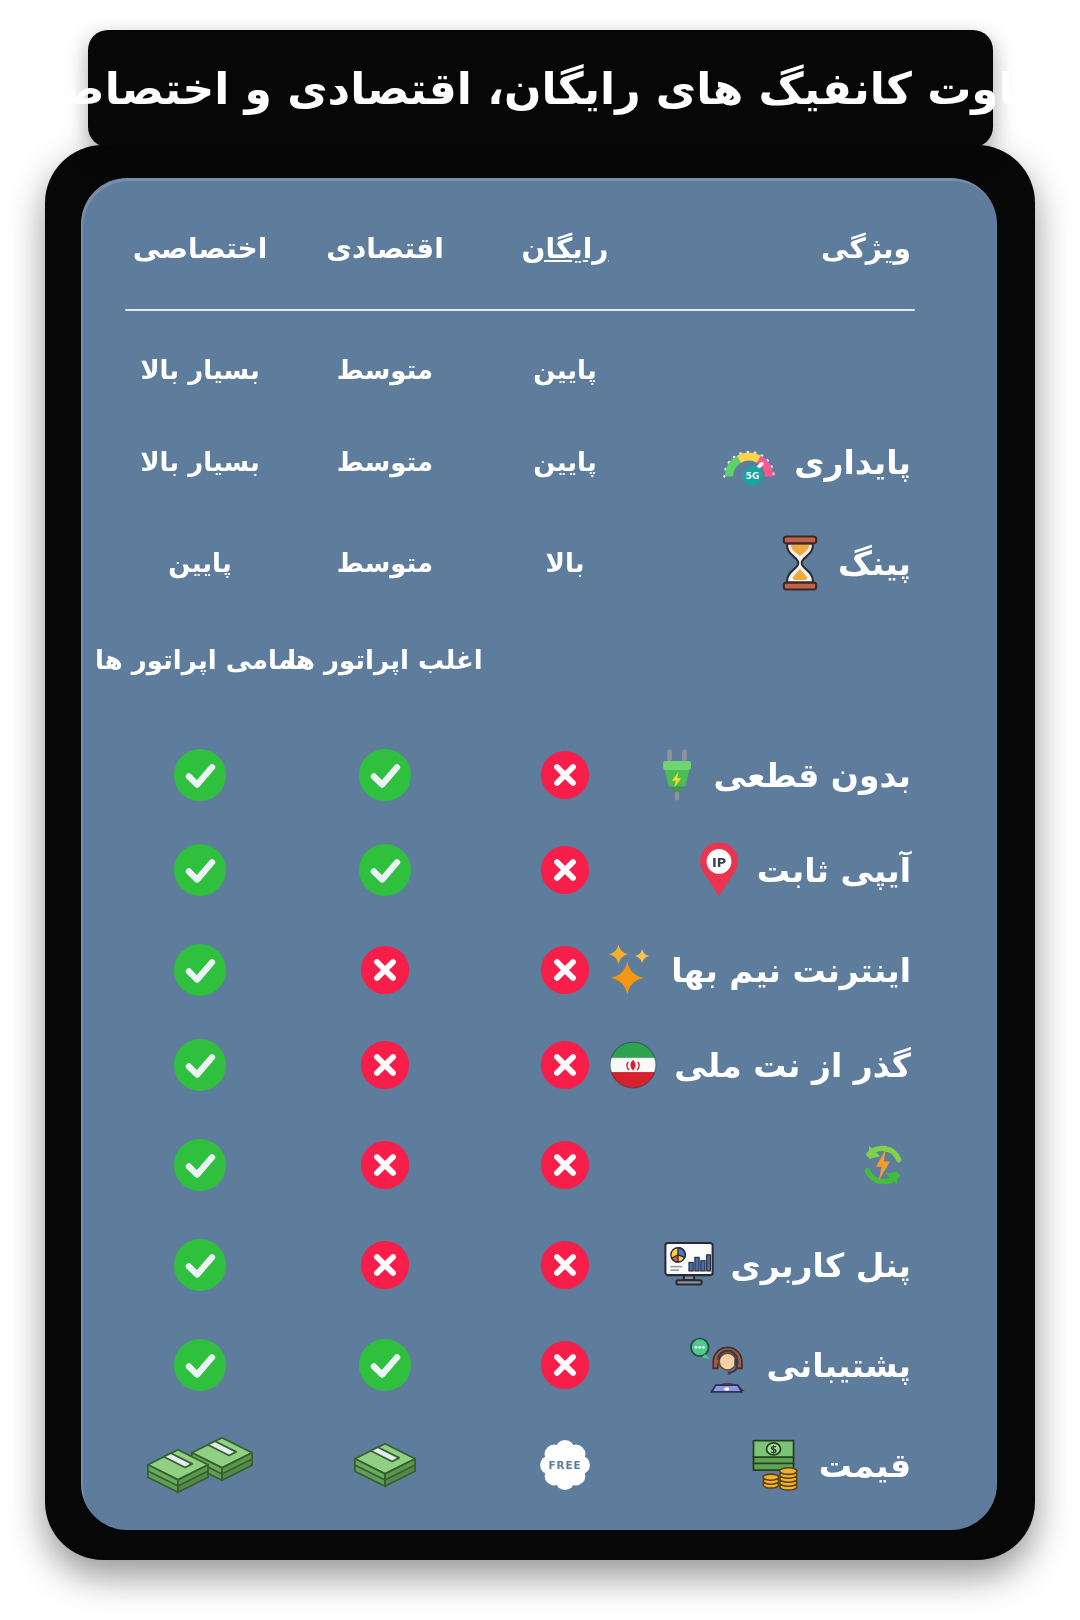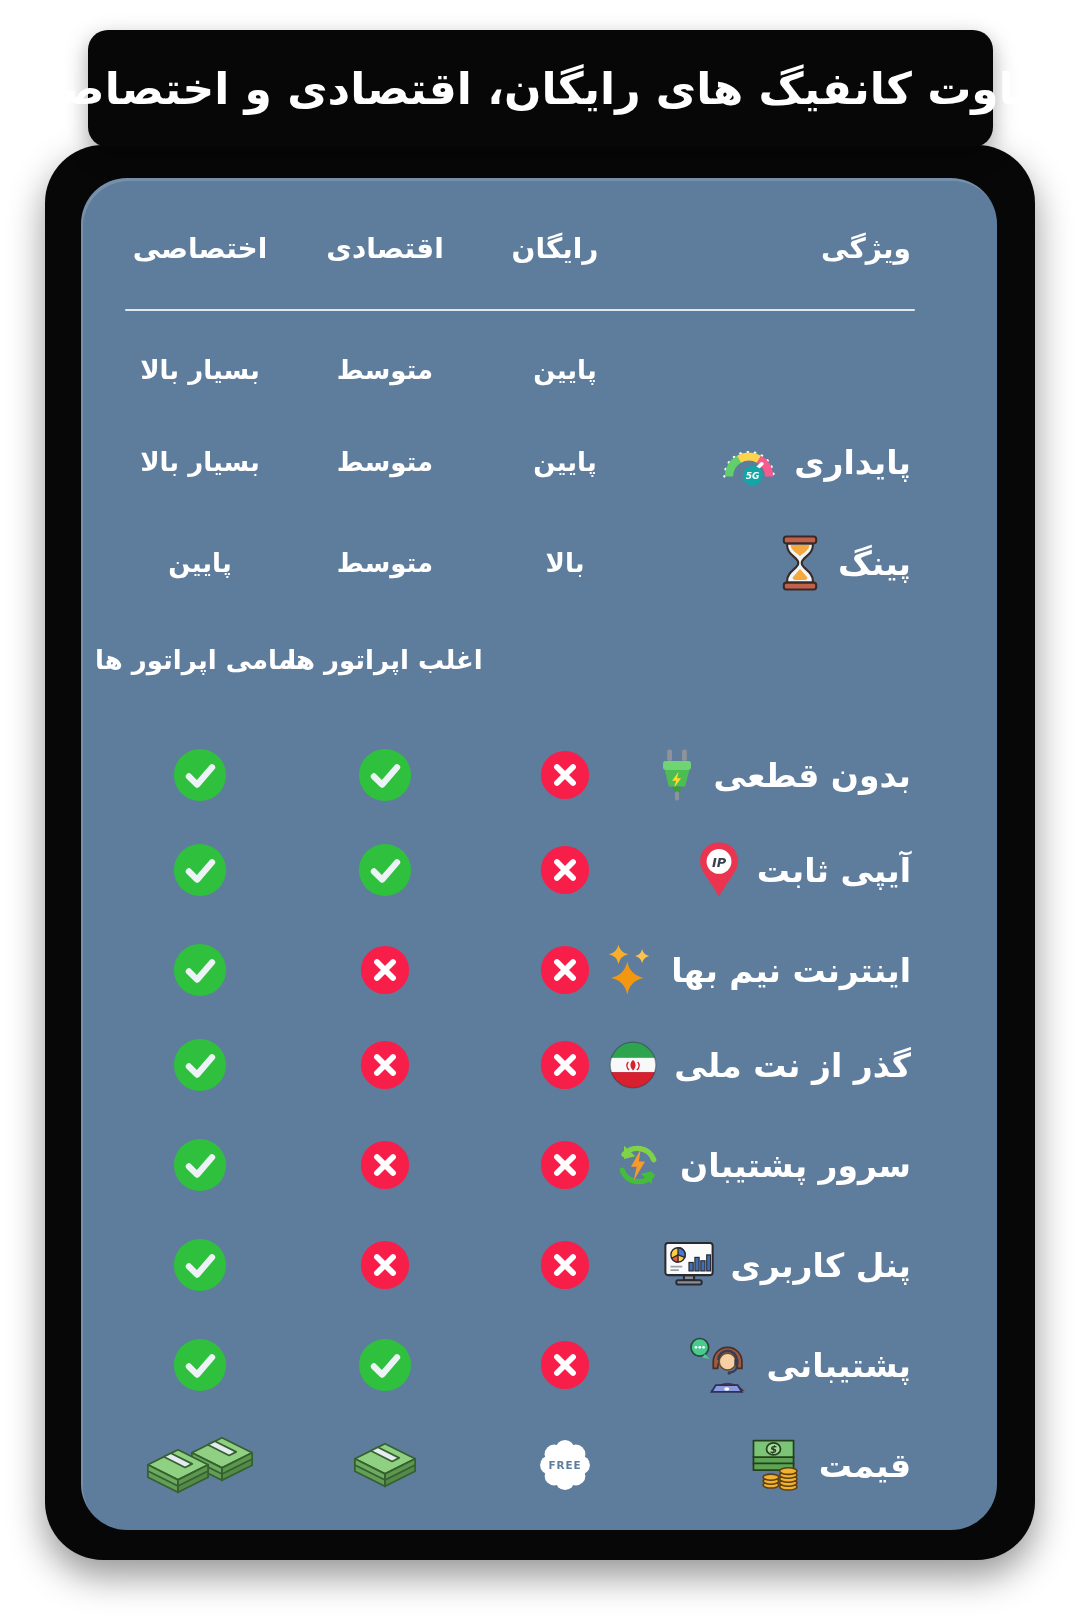--- a/index.html
+++ b/index.html
@@ -12,33 +12,33 @@
   .frame{position:absolute;left:45px;top:145px;width:990px;height:1415px;background:#070707;
         border-radius:58px;z-index:1;box-shadow:0 16px 36px rgba(0,0,0,.42);}
   .panel{position:absolute;left:81px;top:178px;width:916px;height:1352px;background:#5e7c9c;
         border-radius:46px;z-index:2;direction:rtl;
         box-shadow:inset 2px 3px 0 rgba(255,255,255,.15);}
   .hrow{position:absolute;top:24px;left:0;right:0;height:92px;}
   .hcell{position:absolute;height:100%;display:flex;align-items:center;justify-content:center;
         color:#ffffff;font-size:28px;font-weight:bold;white-space:nowrap;}
   .h-ded{left:24px;width:190px;}
   .h-eco{left:209px;width:190px;}
-  .h-fre{left:379px;width:190px;}
+  .h-fre{left:389px;width:190px;text-decoration:underline;}
   .h-fea{right:86px;width:250px;justify-content:flex-start;direction:rtl;}
   .sep{position:absolute;left:44px;right:82px;top:131px;height:2px;background:#e9eef3;
         opacity:.95;border-radius:1px;}
   .row{position:absolute;left:0;right:0;height:100px;}
   .cell{position:absolute;height:100%;display:flex;align-items:center;justify-content:center;}
   .c-ded{left:24px;width:190px;}
   .c-eco{left:209px;width:190px;}
   .c-fre{left:389px;width:190px;}
   .feature{position:absolute;left:580px;right:86px;height:100%;display:flex;align-items:center;
         gap:14px;direction:rtl;}
   .flabel{color:#ffffff;font-size:33px;font-weight:bold;white-space:nowrap;}
-  .ficon{display:flex;align-items:center;flex:0 0 auto;font-style:italic;}
+  .ficon{display:flex;align-items:center;flex:0 0 auto;}
   .vtext{color:#ffffff;font-size:26px;font-weight:bold;white-space:nowrap;}
   .money-wrap{position:relative;display:flex;align-items:center;justify-content:center;
         width:84px;height:58px;}
   .money-wrap.multi{width:122px;height:68px;}
   .money-wrap.multi svg:first-child{position:absolute;right:0;top:0;}
   .money-wrap.multi svg:last-child{position:absolute;left:0;top:12px;}
 </style>
 </head>
 <body>
 
@@ -284,21 +284,20 @@
     <path d="M19 19 L37 37 M37 19 L19 37" stroke="#ffffff" stroke-width="6.5" stroke-linecap="round"></path>
   </svg>
         </div>
       <div class="cell c-fre">
           <svg width="50" height="50" viewBox="0 0 56 56">
     <circle cx="28" cy="28" r="27" fill="#f81e4a"></circle>
     <path d="M19 19 L37 37 M37 19 L19 37" stroke="#ffffff" stroke-width="6.5" stroke-linecap="round"></path>
   </svg>
         </div>
       <div class="feature">
-        <span class="flabel">سرور پشتیبان</span>
         <span class="ficon">
           <svg width="56" height="56" viewBox="0 0 64 64">
             <path d="M14 38 A20 20 0 0 0 48 44" fill="none" stroke="#43bd3a" stroke-width="6" stroke-linecap="round"></path>
             <path d="M50 26 A20 20 0 0 0 16 20" fill="none" stroke="#7ed348" stroke-width="6" stroke-linecap="round"></path>
             <path d="M16 10 L16 25 L29 22 Z" fill="#7ed348"></path>
             <path d="M48 54 L48 39 L35 42 Z" fill="#43bd3a"></path>
             <path d="M35 14 L24 34 L30.5 34 L27 50 L40 28 L33 28 Z" fill="#f59b2c"></path>
           </svg>
         </span>
       </div>

